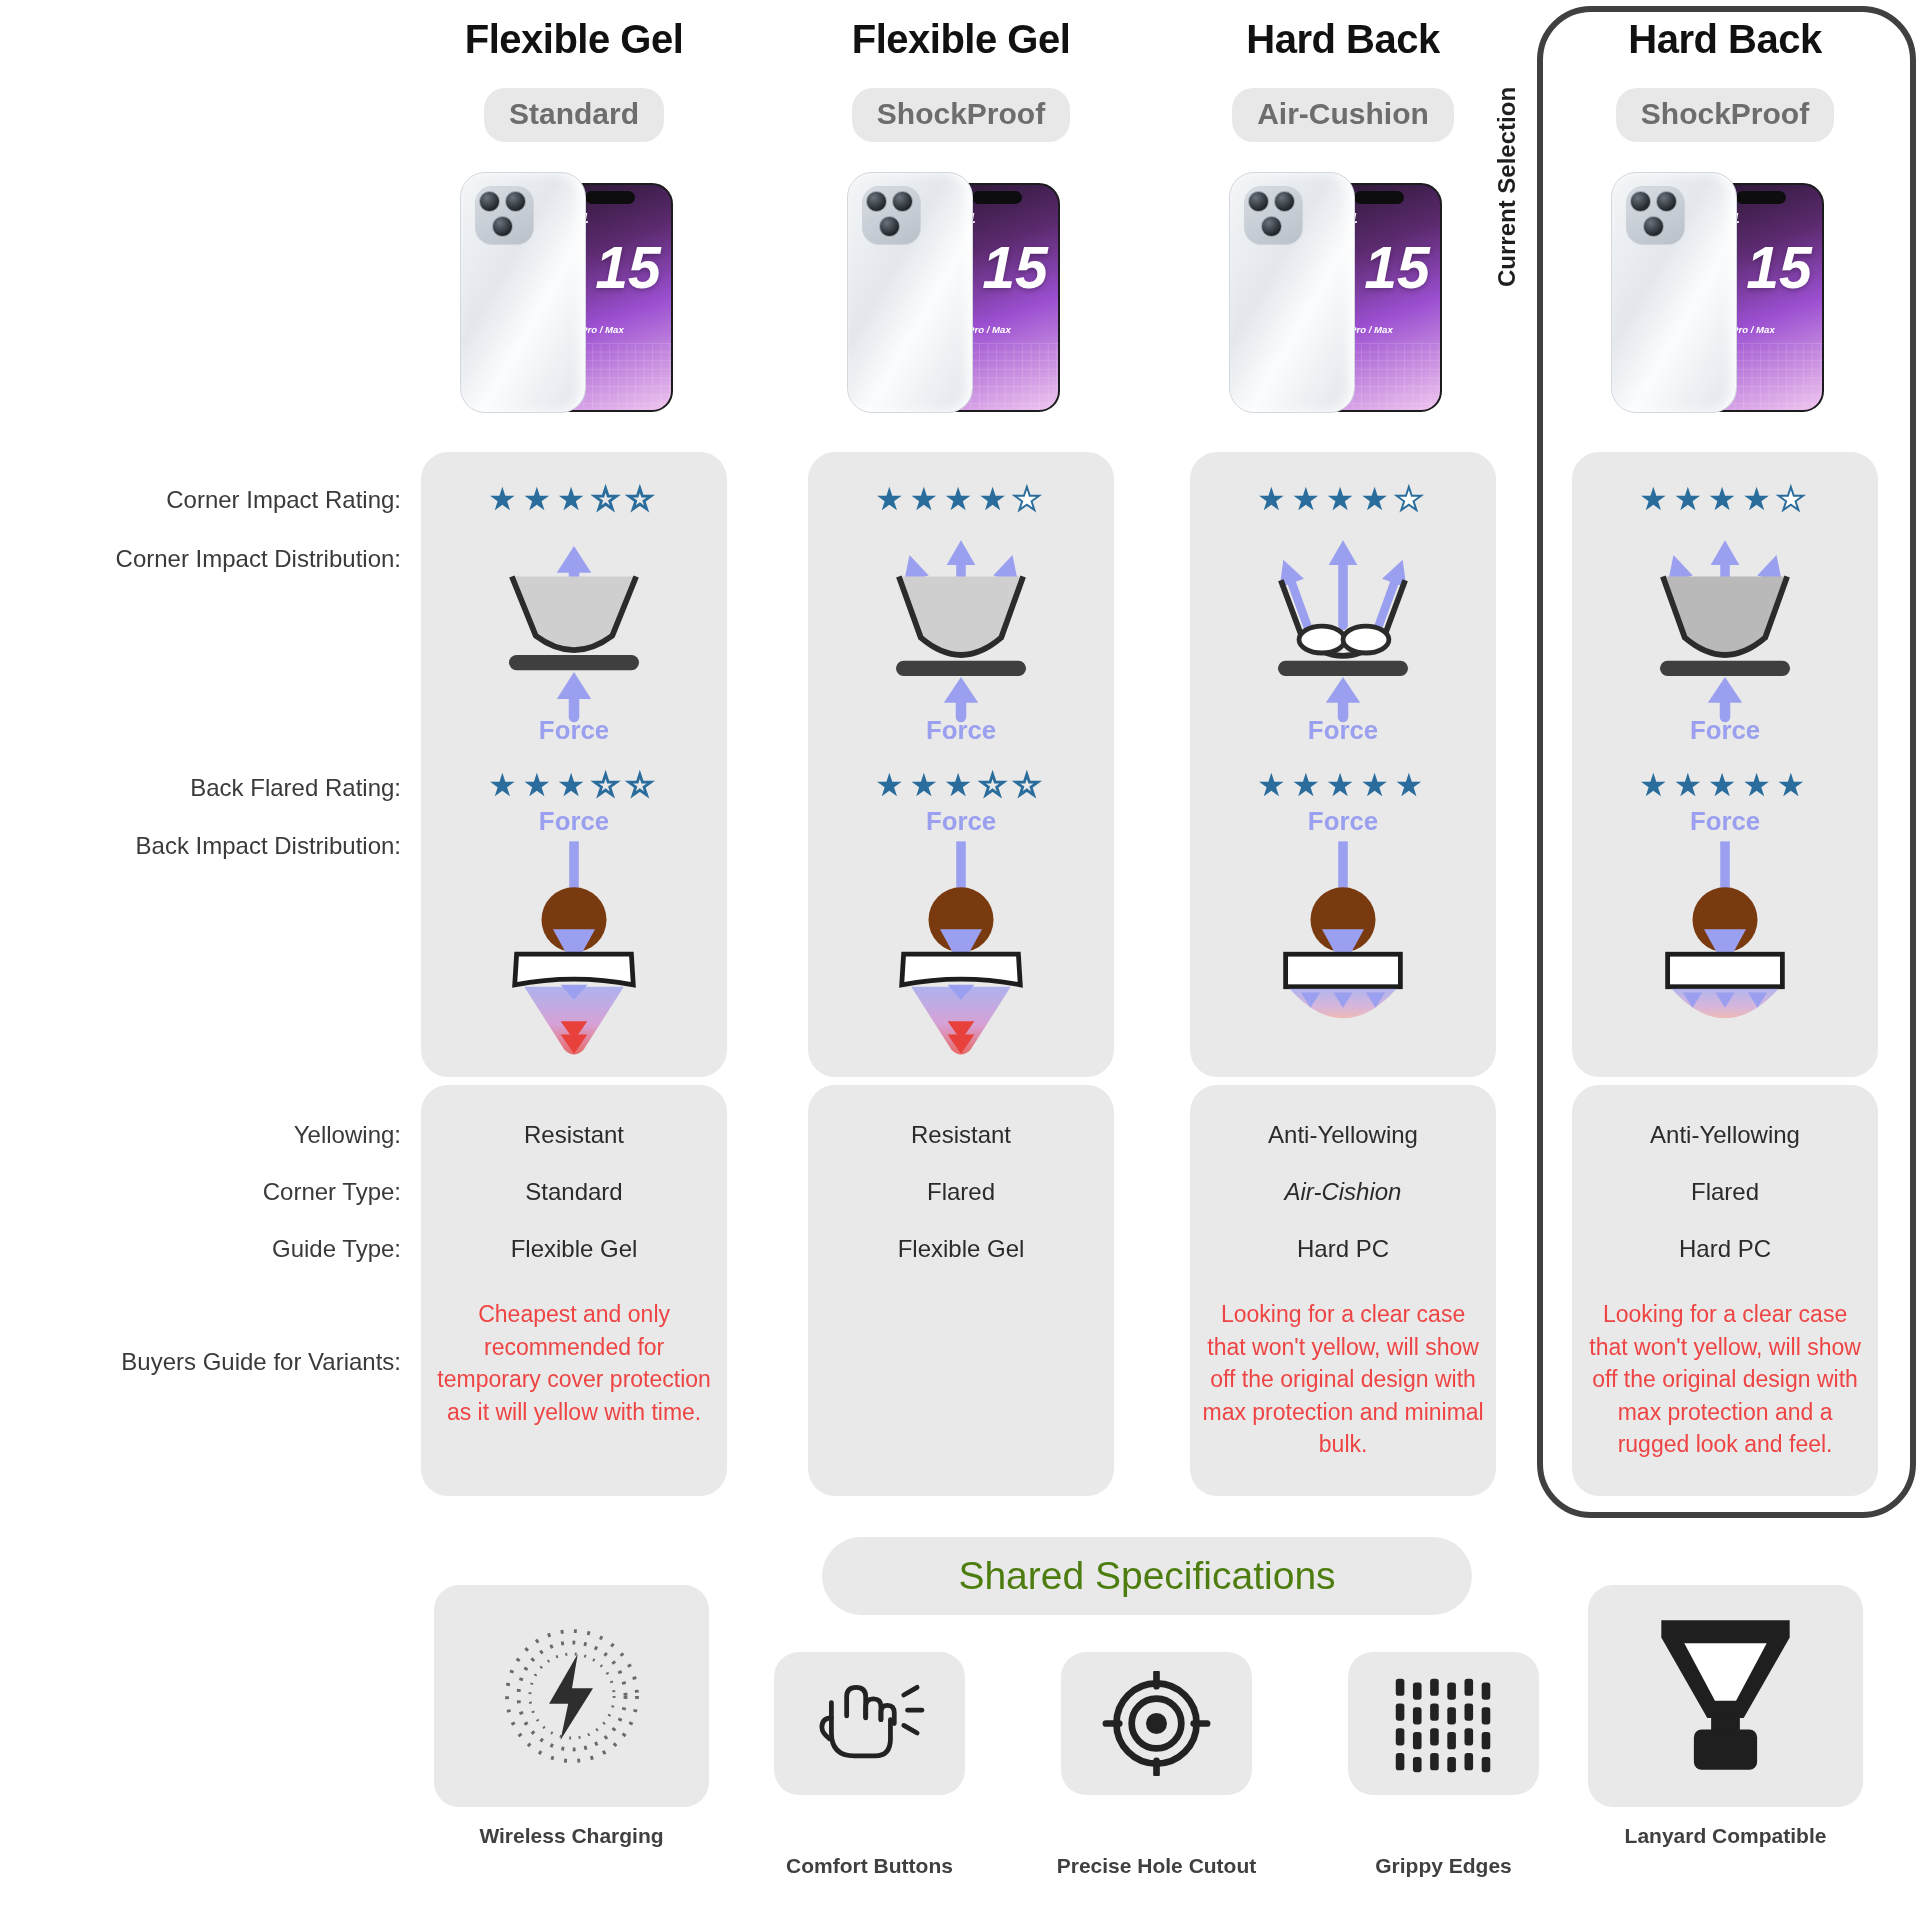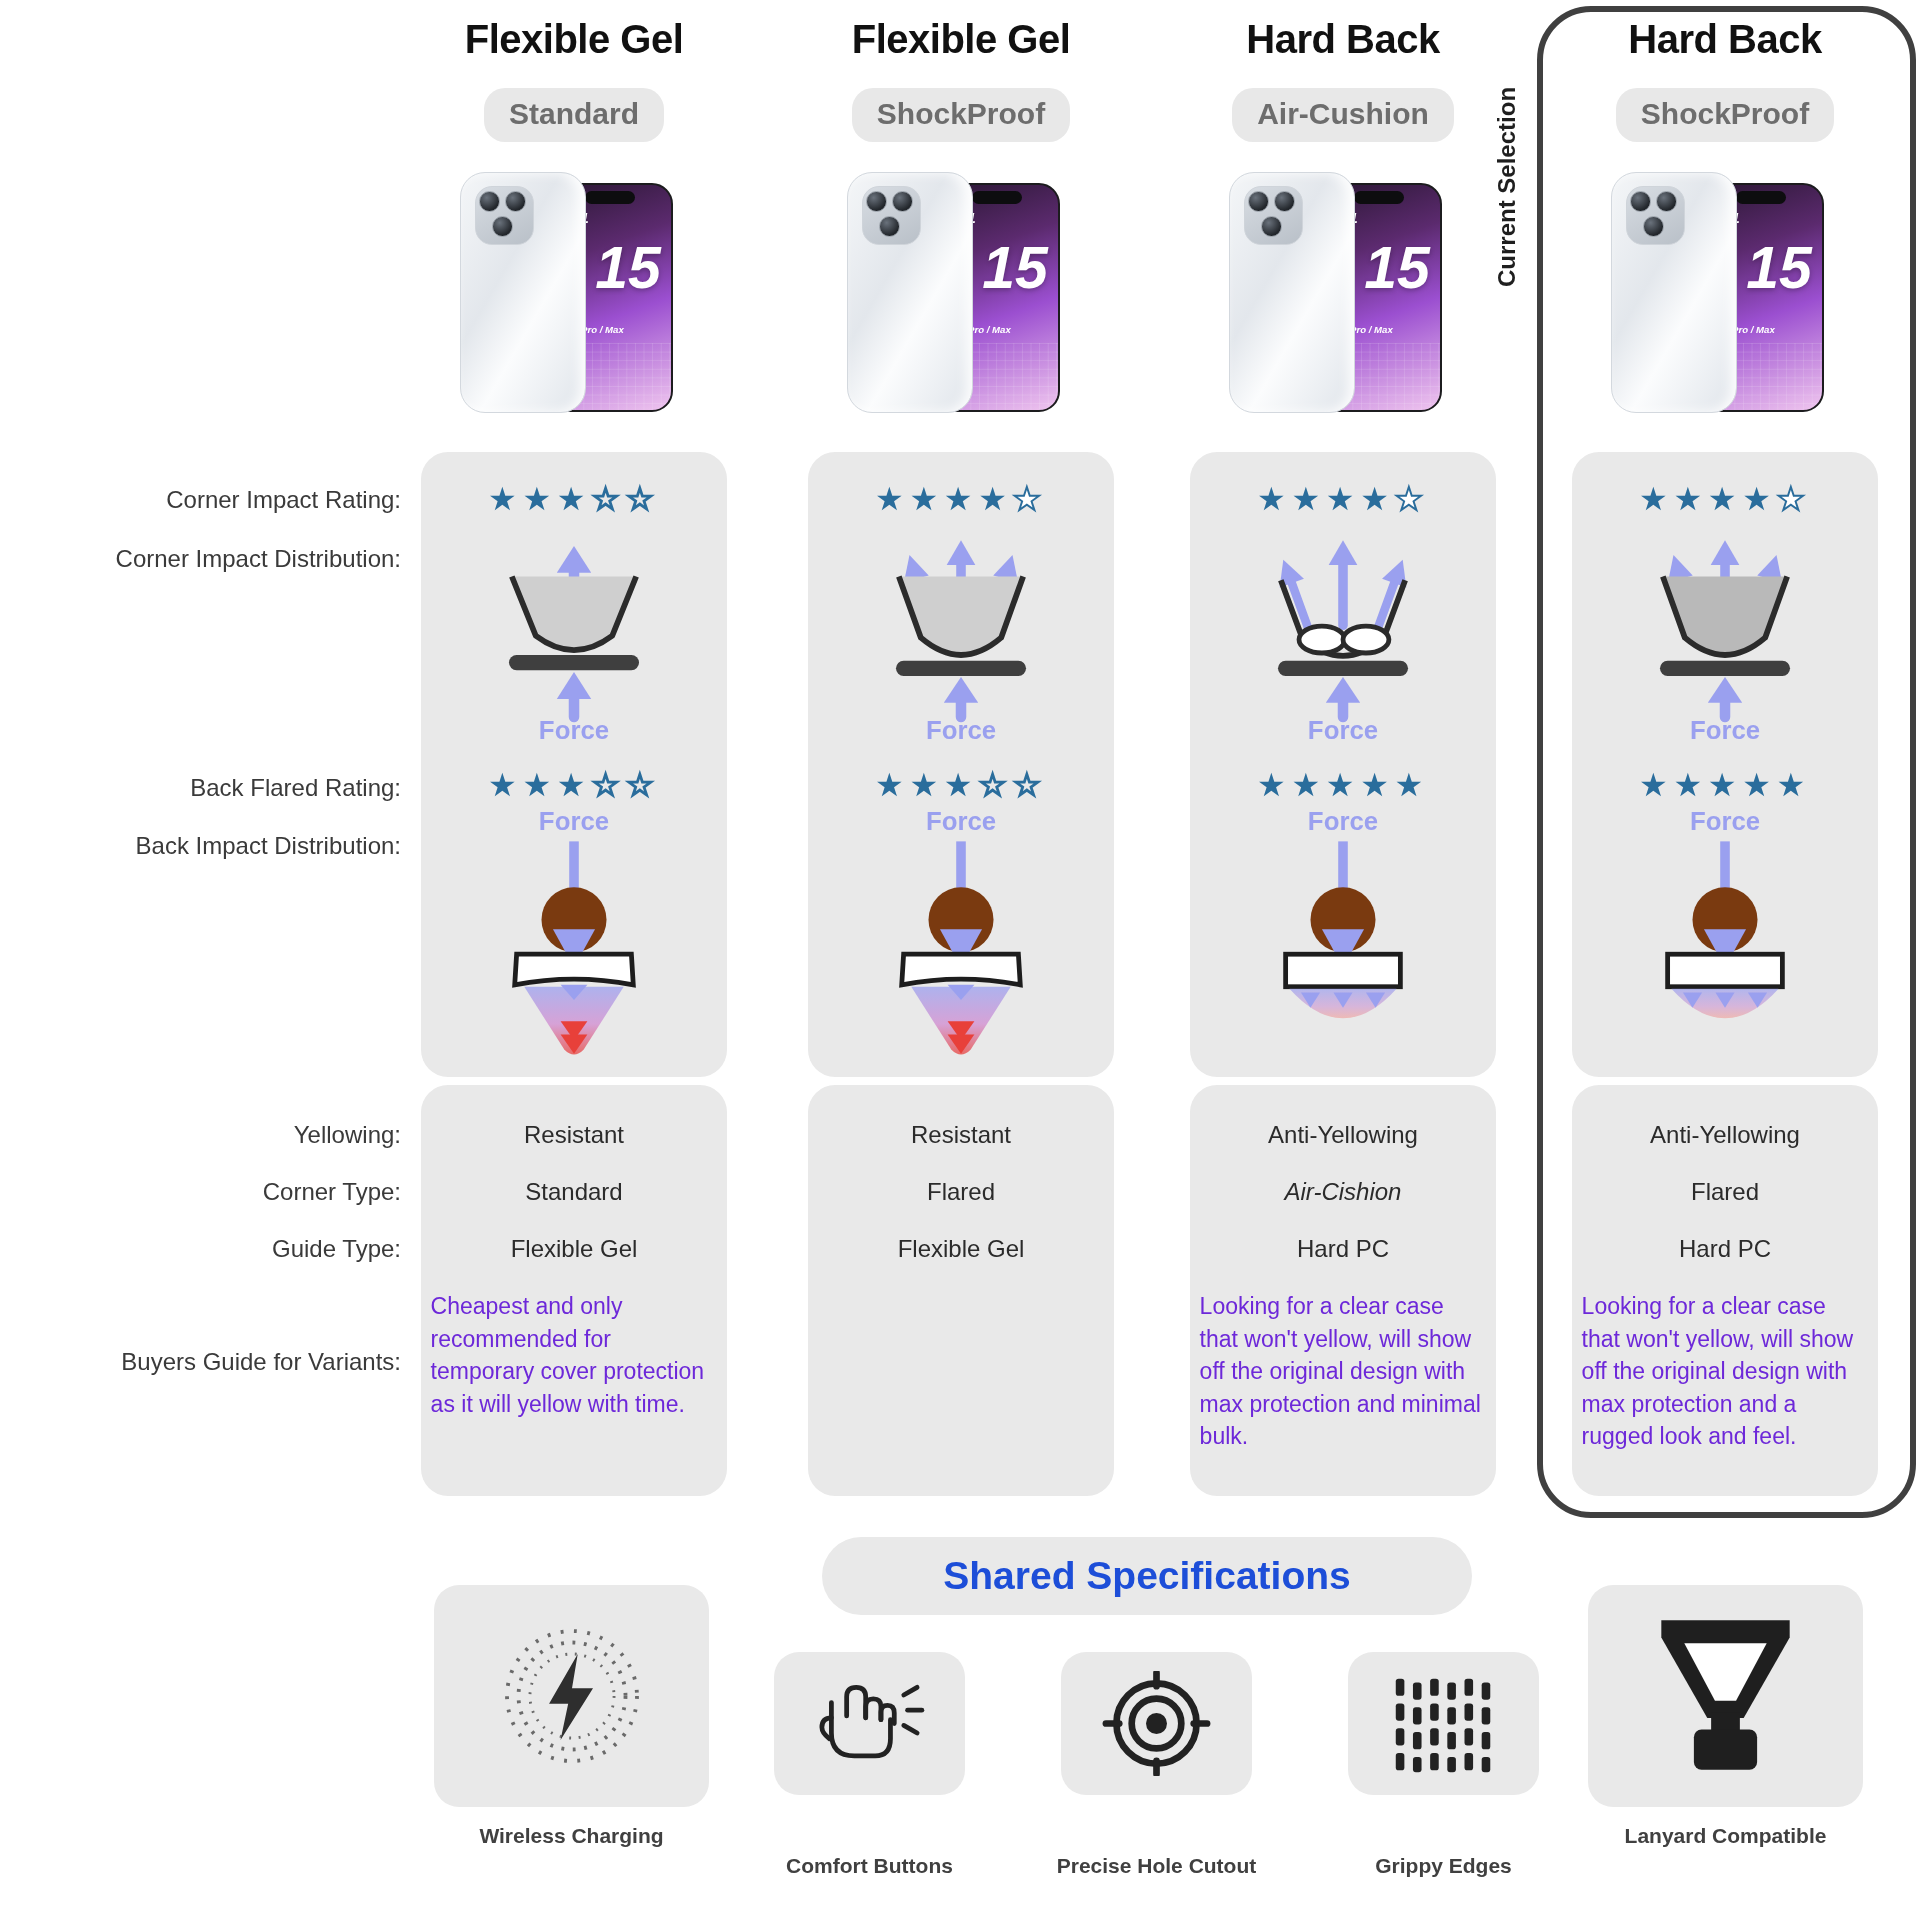--- a/index.html
+++ b/index.html
@@ -142,21 +142,21 @@
   
   .diagram { position: absolute; width: 306px; text-align:center; }
 
   
   .spec-val {
     position: absolute; width: 306px; text-align: center;
     font-size: 24px; color: #2b2b2b;
   }
   .guide {
     position: absolute; width: 287px; left: 9.6px;
-    text-align: left; font-size: 23px; line-height: 32.5px; color: #6d28d9;
+    text-align: center; font-size: 23px; line-height: 32.5px; color: #ef4444; margin-top: 8px;
   }
 
   
   .sel-frame {
     position: absolute;
     left: 1537px; top: 5.7px;
     width: 379px; height: 1512px;
     border: 6.7px solid #404040;
     border-radius: 54px;
   }
@@ -167,21 +167,21 @@
     font-size: 24px; font-weight: bold; color: #1f1f1f;
     white-space: nowrap;
   }
 
   
   .shared-pill {
     position: absolute;
     left: 822px; top: 1537px; width: 650px; height: 78px;
     background: #e9e9e9; border-radius: 40px;
     display:flex; align-items:center; justify-content:center;
-    font-size: 39px; font-weight: bold; color:#1d4ed8;
+    font-size: 39px; font-weight: normal; color:#4d7c0f;
   }
   .feat-box {
     position: absolute;
     background: #e9e9e9; border-radius: 25px;
     display:flex; align-items:center; justify-content:center;
   }
   .feat-cap {
     position: absolute; text-align: center;
     font-size: 21px; font-weight: bold; color: #404040;
   }

